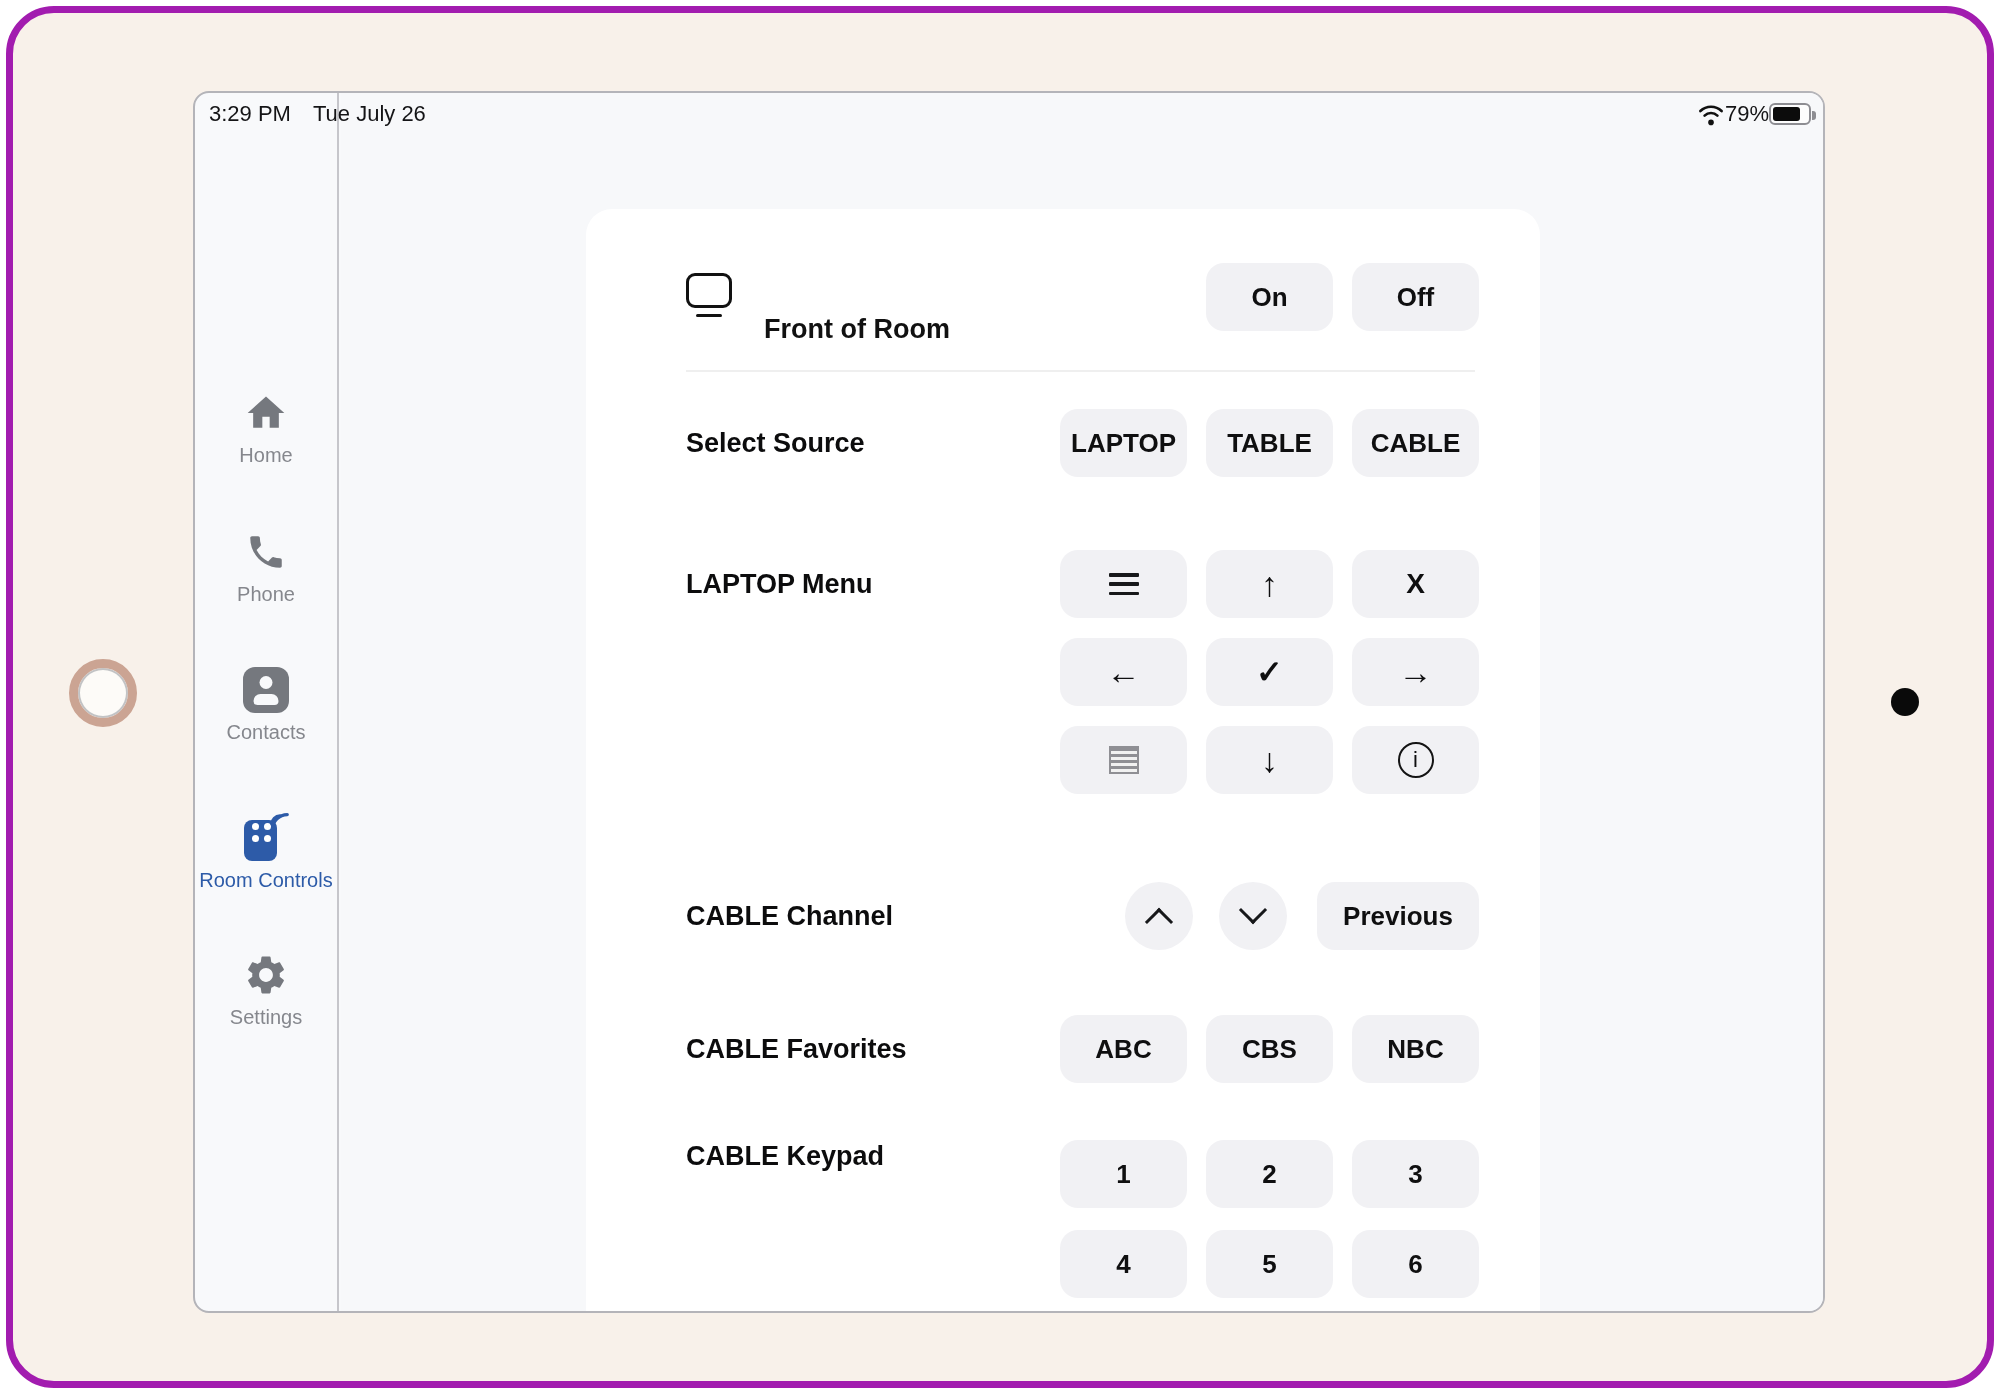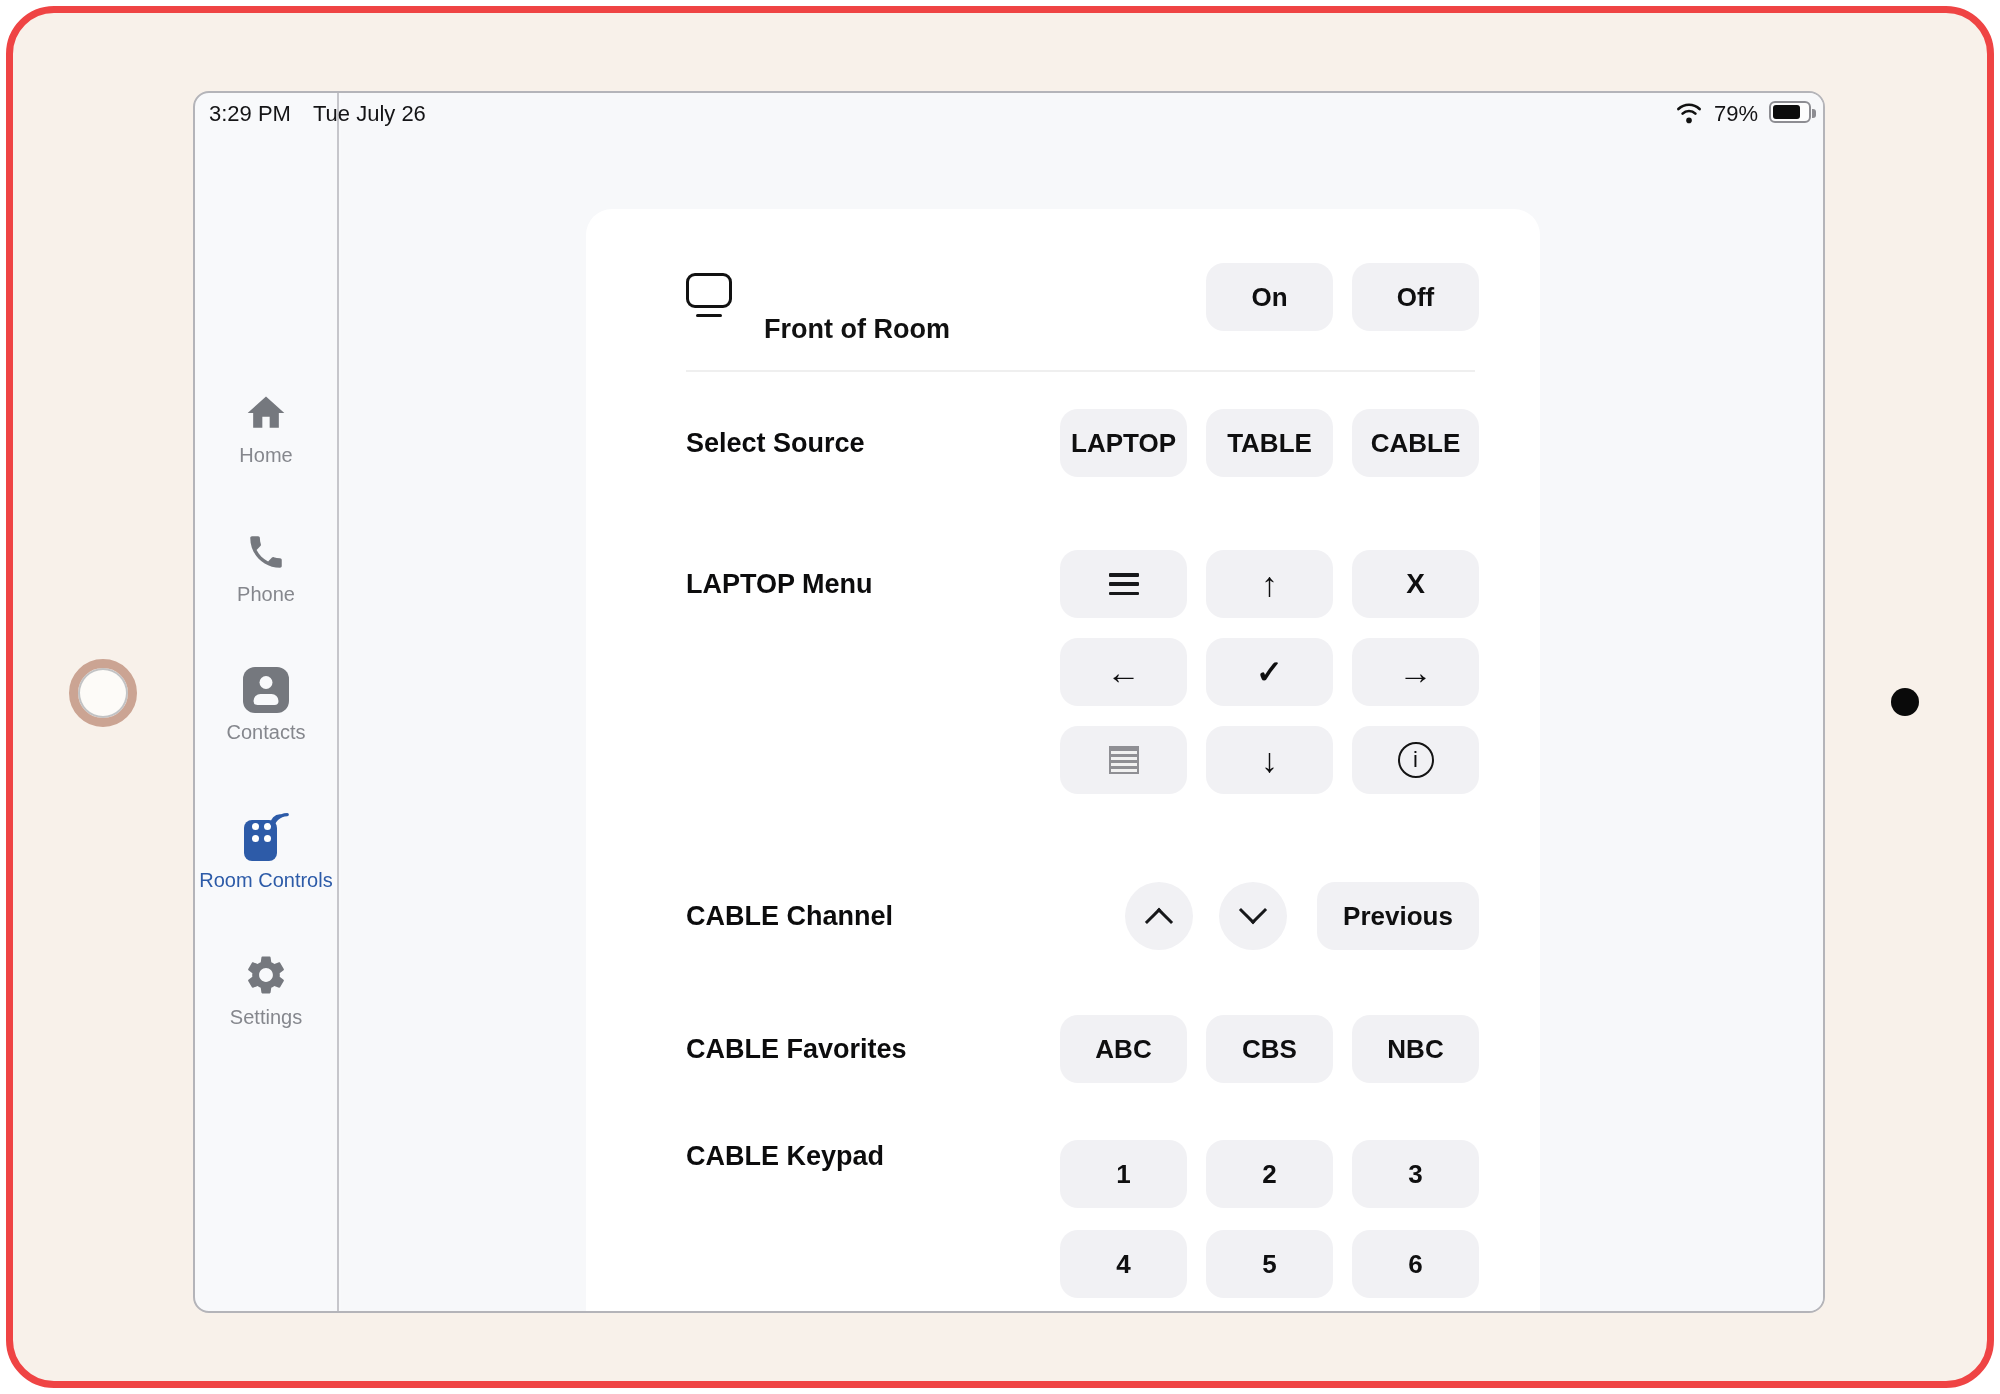--- a/index.html
+++ b/index.html
@@ -1,37 +1,37 @@
 <!DOCTYPE html>
 <html><head>
 <meta charset="utf-8">
 <style>
   html,body{margin:0;padding:0;background:#ffffff;}
   *{box-sizing:border-box;}
   .stage{position:relative;width:2000px;height:1394px;background:#ffffff;
          font-family:"Liberation Sans",sans-serif;color:#111;overflow:hidden;}
 
   
-  .device{position:absolute;inset:6px;background:#f8f1ea;border:7px solid #ef4444;border-radius:48px;}
+  .device{position:absolute;inset:6px;background:#f8f1ea;border:7px solid #a21caf;border-radius:48px;}
   .home-ring{position:absolute;left:56px;top:646px;width:68px;height:68px;border-radius:50%;
              border:9px solid #cba493;background:#fdfbf8;
              box-shadow:inset 0 0 0 2px rgba(145,150,155,.55);}
   .camera-dot{position:absolute;left:1878px;top:675px;width:28px;height:28px;border-radius:50%;background:#0a0a0a;}
 
   
   .screen{position:absolute;left:180px;top:78px;width:1632px;height:1222px;background:#f8f9fb;
           border:2px solid #b4b4b9;border-radius:16px;overflow:hidden;}
 
   
   .status{position:absolute;top:0;left:0;right:0;height:40px;z-index:6;display:flex;align-items:center;
           padding:2px 12px 0 14px;font-size:22px;color:#141416;pointer-events:none;}
   .status-left{display:flex;align-items:center;}
   .status-time{font-weight:400;}
   .status-date{margin-left:22px;white-space:nowrap;}
-  .status-right{margin-left:auto;display:flex;align-items:flex-start;gap:11px;}
+  .status-right{margin-left:auto;display:flex;align-items:center;}
   .bat{position:relative;width:42px;height:22px;border:2px solid #8d8d92;border-radius:6px;background:#fdfdfd;}
   .bat-fill{position:absolute;left:2px;top:2px;bottom:2px;width:27px;background:#0c0c0c;border-radius:3px;}
   .bat-cap{position:absolute;right:-7px;top:6px;width:4px;height:9px;background:#8d8d92;border-radius:0 3px 3px 0;}
 
   
   .sidebar{position:absolute;left:0;top:0;bottom:0;width:144px;border-right:2px solid #c6c6cb;z-index:1;}
   .nav-item{position:absolute;left:0;width:100%;display:flex;flex-direction:column;align-items:center;gap:8px;
             color:#85878d;font-size:20px;cursor:pointer;}
   .nav-item .nav-label{white-space:nowrap;}
   .nav-item.active{color:#2d5ba8;}

